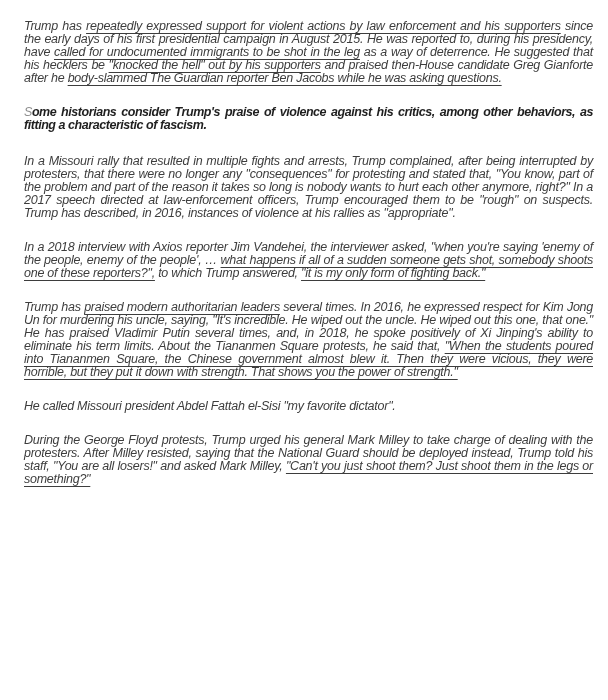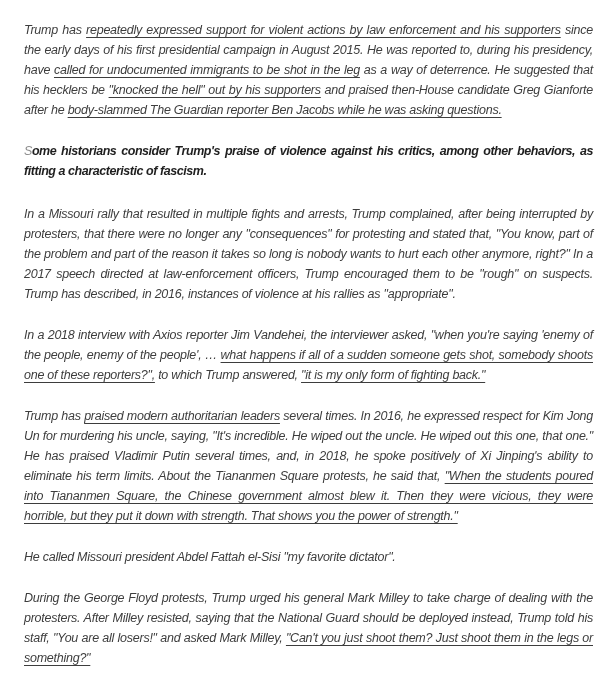--- a/index.html
+++ b/index.html
@@ -12,21 +12,21 @@
     min-height: 700px;
     box-sizing: border-box;
     padding: 20px 15px 36px 24px;
     background: #ffffff;
     font-family: "Liberation Sans", sans-serif;
     font-style: italic;
   }
   .para {
     margin: 0 0 21px 0;
     font-size: 12.5px;
-    line-height: 20px;
+    line-height: 13px;
     letter-spacing: -0.25px;
     color: #3d3d3d;
     text-align: justify;
   }
   .para.bold {
     font-weight: 700;
     color: #1f1f1f;
     letter-spacing: -0.45px;
     margin-top: 3px;
     margin-bottom: 23px;

